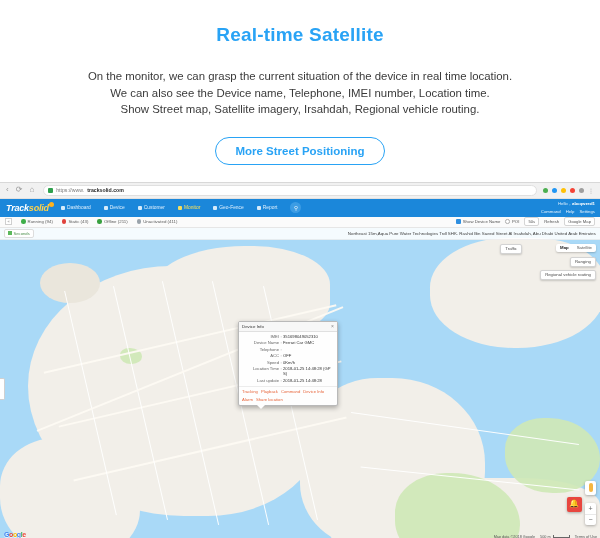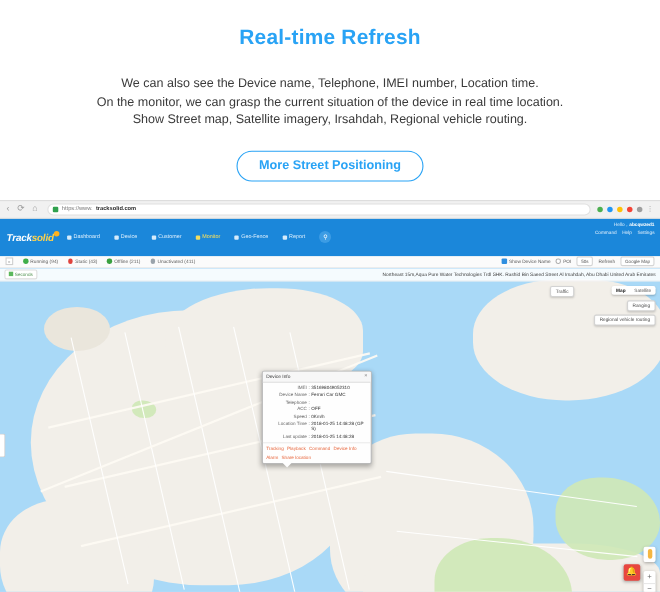--- a/index.html
+++ b/index.html
@@ -46,21 +46,21 @@
     display:flex; align-items:center; padding:0 4px; gap:3px;
     font-size:5.2px; color:#7a7a7a; overflow:hidden; white-space:nowrap;
   }
   .lock { width:5px; height:5px; border-radius:1px; background:#30a14e; flex:none; }
   .url-dom { color:#2b2b2b; font-weight:bold; }
   .chrome-right { display:flex; gap:4px; align-items:center; margin-left:6px; }
   .cdot { width:5px; height:5px; border-radius:50%; }
 
   
   .appnav {
-    height:34px; background:#1b87da; display:flex; align-items:center;
+    height:18px; background:#1b87da; display:flex; align-items:center;
     padding-left:6px; position:relative;
   }
   .logo {
     font-size:9px; font-weight:bold; color:#fff; font-style:italic;
     letter-spacing:-.2px; margin-right:12px; position:relative;
   }
   .logo .sol { color:#ffd24a; }
   .logo .dot {
     position:absolute; right:-5px; top:-1px; width:5px; height:5px;
     border-radius:50%; background:#ffb21e;
@@ -229,24 +229,24 @@
   .side-tab {
     position:absolute; left:0; top:150px; width:5px; height:22px;
     background:#fff; border:1px solid #d0d0d0; border-left:none;
     border-radius:0 2px 2px 0; z-index:8; cursor:pointer;
   }
 </style>
 </head>
 <body>
 
 <div class="promo">
-  <div class="promo-title">Real-time Refresh</div>
+  <div class="promo-title">Real-time Satellite</div>
   <div class="promo-lines">
+    <div>On the monitor, we can grasp the current situation of the device in real time location.</div>
     <div>We can also see the Device name, Telephone, IMEI number, Location time.</div>
-    <div>On the monitor, we can grasp the current situation of the device in real time location.</div>
     <div>Show Street map, Satellite imagery, Irsahdah, Regional vehicle routing.</div>
   </div>
   <div class="cta-wrap">
     <span class="cta">More Street Positioning</span>
   </div>
 </div>
 
 <div class="browser">
 
   <div class="chrome">

